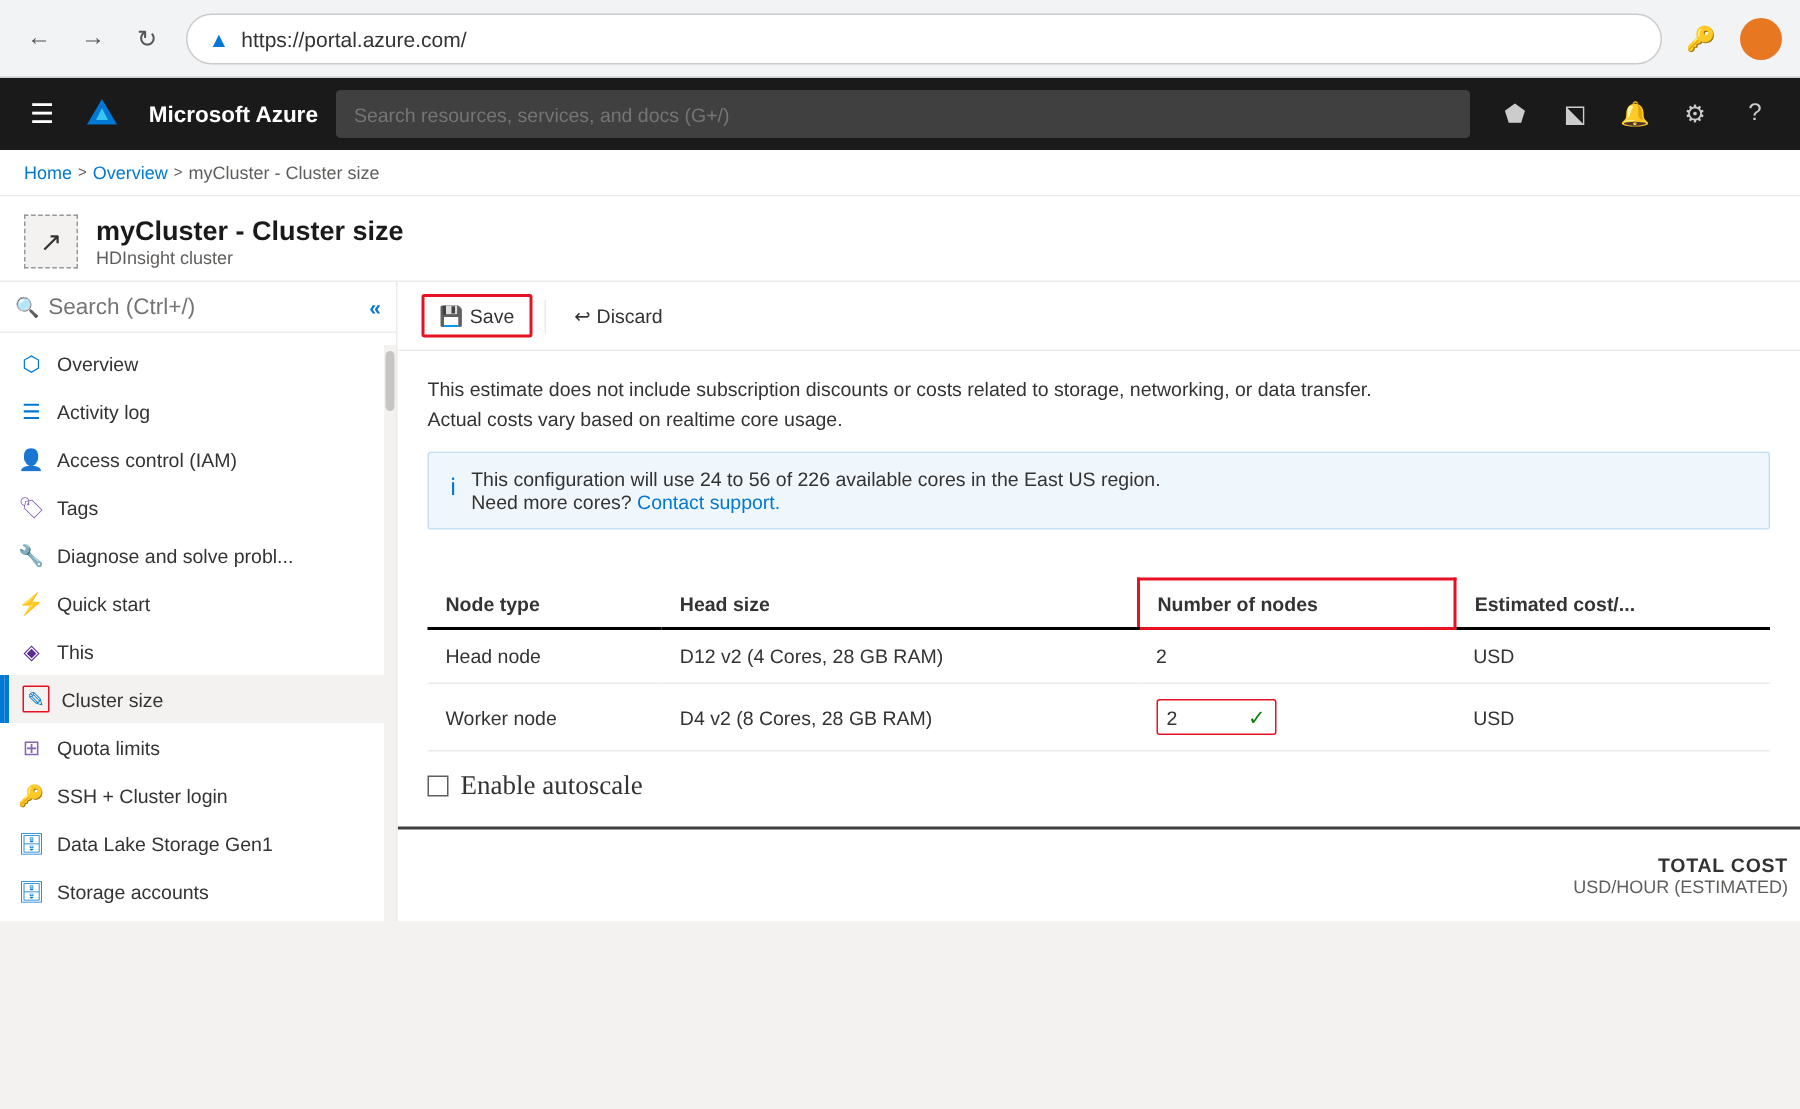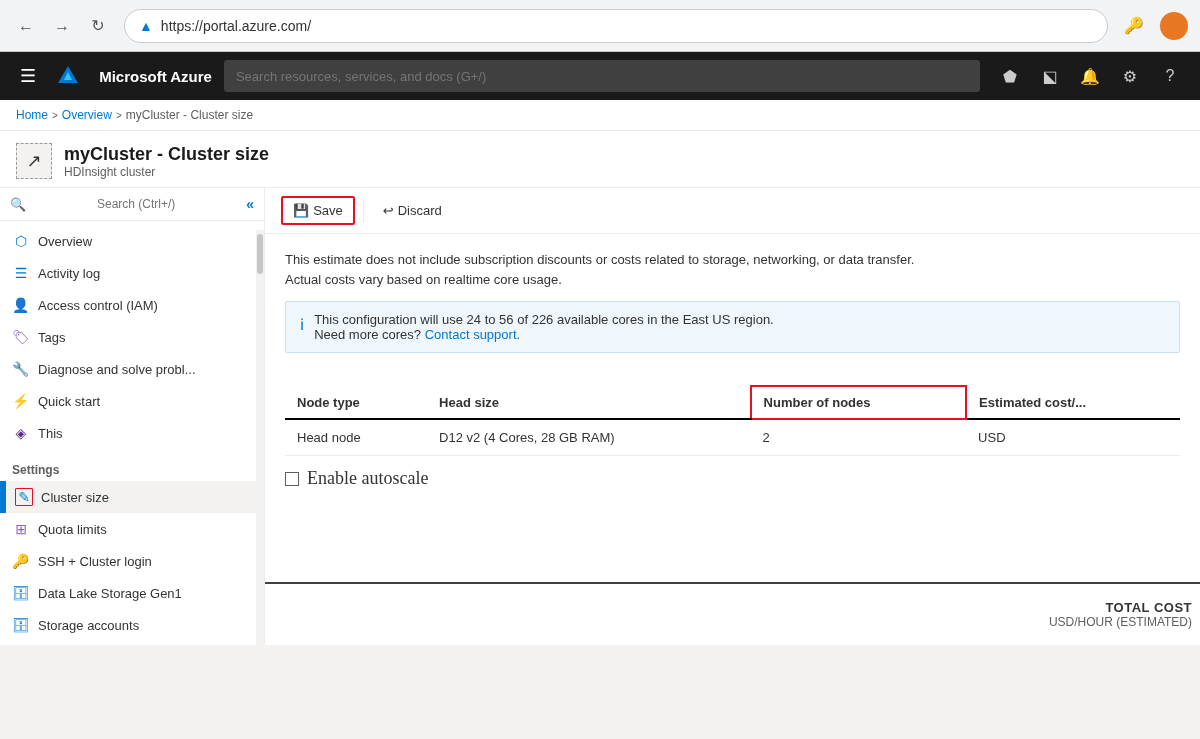--- a/index.html
+++ b/index.html
@@ -144,23 +144,22 @@
       padding: 8px 10px;
       border-bottom: 1px solid #edebe9;
       display: flex;
       align-items: center;
       gap: 6px;
     }
     .sidebar-search-input {
       flex: 1;
       border: none;
       outline: none;
-      font-size: 12px;
+      font-size: 15px;
       color: #605e5c;
-      text-align: center;
     }
     .sidebar-collapse-btn {
       background: none; border: none; cursor: pointer;
       color: #0078d4; font-size: 14px; font-weight: bold;
     }
     .sidebar-scrollbar {
       position: absolute;
       right: 0; top: 42px; bottom: 0;
       width: 8px;
       background: #f3f2f1;
@@ -413,21 +412,20 @@
       </div>
       <div class="sidebar-item">
         <span class="sidebar-item-icon" style="color:#e81123">⚡</span>
         <span class="sidebar-item-label">Quick start</span>
       </div>
       <div class="sidebar-item">
         <span class="sidebar-item-icon" style="color:#5c2d91">◈</span>
         <span class="sidebar-item-label">This</span>
       </div>
 
-      <div class="sidebar-section-header">Settings</div>
 
       <div class="sidebar-item active" style="border-left: 3px solid #0078d4;">
         <span class="sidebar-item-icon active-box" style="color:#0078d4; padding:1px 2px;">✎</span>
         <span class="sidebar-item-label">Cluster size</span>
       </div>
       <div class="sidebar-item">
         <span class="sidebar-item-icon" style="color:#8764b8">⊞</span>
         <span class="sidebar-item-label">Quota limits</span>
       </div>
       <div class="sidebar-item">
@@ -484,20 +482,31 @@
           <th>Estimated cost/...</th>
         </tr>
       </thead>
       <tbody>
         <tr>
           <td>Head node</td>
           <td>D12 v2 (4 Cores, 28 GB RAM)</td>
           <td>2</td>
           <td>USD</td>
         </tr>
+        <tr>
+          <td>Worker node</td>
+          <td>D4 v2 (8 Cores, 28 GB RAM)</td>
+          <td>
+            <div class="nodes-input" style="border: 1.5px solid #e81123; border-radius: 2px; display: inline-flex; align-items: center; width: 80px; padding: 3px 6px; gap: 4px;">
+              <span class="nodes-input-value">2</span>
+              <span class="nodes-check">✓</span>
+            </div>
+          </td>
+          <td>USD</td>
+        </tr>
       </tbody>
     </table>
 
     <div class="autoscale-row">
       <div class="autoscale-checkbox"></div>
       <span class="autoscale-label">Enable autoscale</span>
     </div>
 
     <div class="total-cost-section">
       <div class="total-cost-label">TOTAL COST</div>

